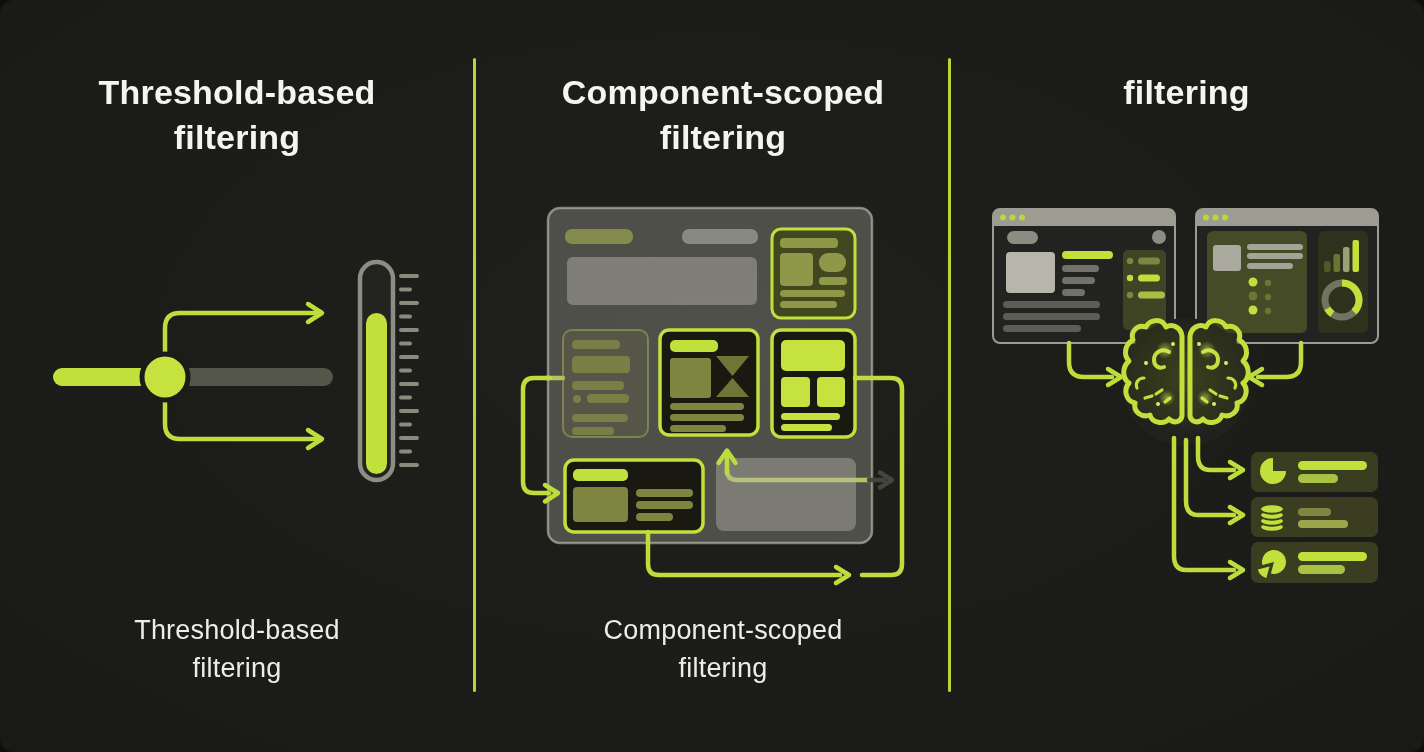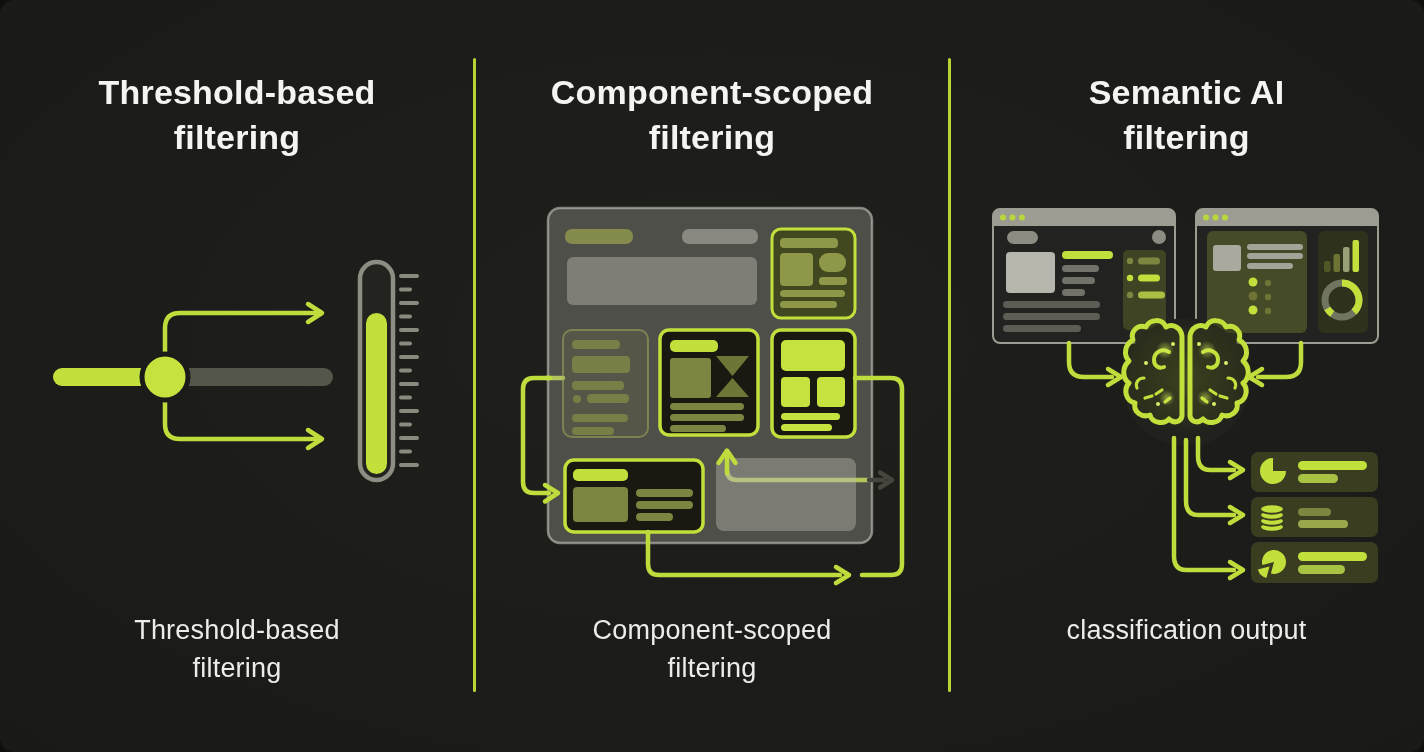--- a/index.html
+++ b/index.html
@@ -10,21 +10,21 @@
     border-radius:14px;
   }
   .divider{position:absolute;top:58px;width:3px;height:634px;border-radius:2px;background:#b7d636;}
   .divider.d1{left:473px;}
   .divider.d2{left:948px;}
   .panel-title{position:absolute;top:70px;text-align:center;color:#f4f4f2;
     font-size:34px;font-weight:700;line-height:45px;letter-spacing:.2px;}
   .panel-caption{position:absolute;top:611px;text-align:center;color:#ececea;
     font-size:27px;font-weight:400;line-height:38px;letter-spacing:.2px;}
   .t1,.c1{left:0;width:474px;}
-  .t2,.c2{left:474px;width:476px;}
+  .t2,.c2{left:474px;width:476px;padding-left:11px;}
   .t3,.c3{left:949px;width:475px;}
   .art{position:absolute;top:170px;height:460px;}
   .art.a1{left:0;width:474px;}
   .art.a2{left:474px;width:476px;}
   .art.a3{left:949px;width:475px;}
   .line{display:block;}
 </style>
 </head>
 <body>
 
@@ -32,21 +32,20 @@
 
   <div class="panel-title t1">
     <span class="line">Threshold-based</span>
     <span class="line">filtering</span>
   </div>
   <div class="panel-title t2">
     <span class="line">Component-scoped</span>
     <span class="line">filtering</span>
   </div>
   <div class="panel-title t3">
-    <span class="line">Semantic AI</span>
     <span class="line">filtering</span>
   </div>
 
   <div class="divider d1"></div>
   <div class="divider d2"></div>
 
   <svg class="art a1" viewBox="0 170 474 460">
     <g stroke="#bedd3c" stroke-width="4.5" fill="none" stroke-linecap="round" stroke-linejoin="round">
       <path d="M 165,355 V 328 Q 165,313 180,313 H 318"></path>
       <path d="M 308,304 L 322,313 L 308,322"></path>
@@ -334,16 +333,15 @@
 
   <div class="panel-caption c1">
     <span class="line">Threshold-based</span>
     <span class="line">filtering</span>
   </div>
   <div class="panel-caption c2">
     <span class="line">Component-scoped</span>
     <span class="line">filtering</span>
   </div>
   <div class="panel-caption c3">
-    <span class="line">classification output</span>
   </div>
 
 </div>
 
 </body></html>

